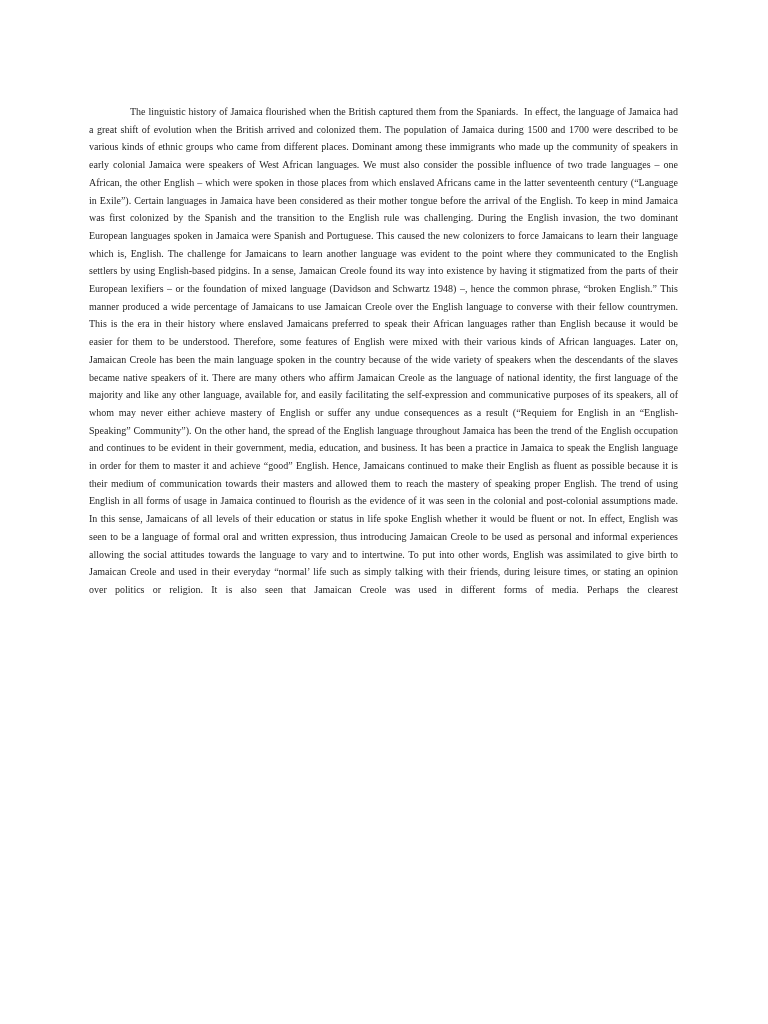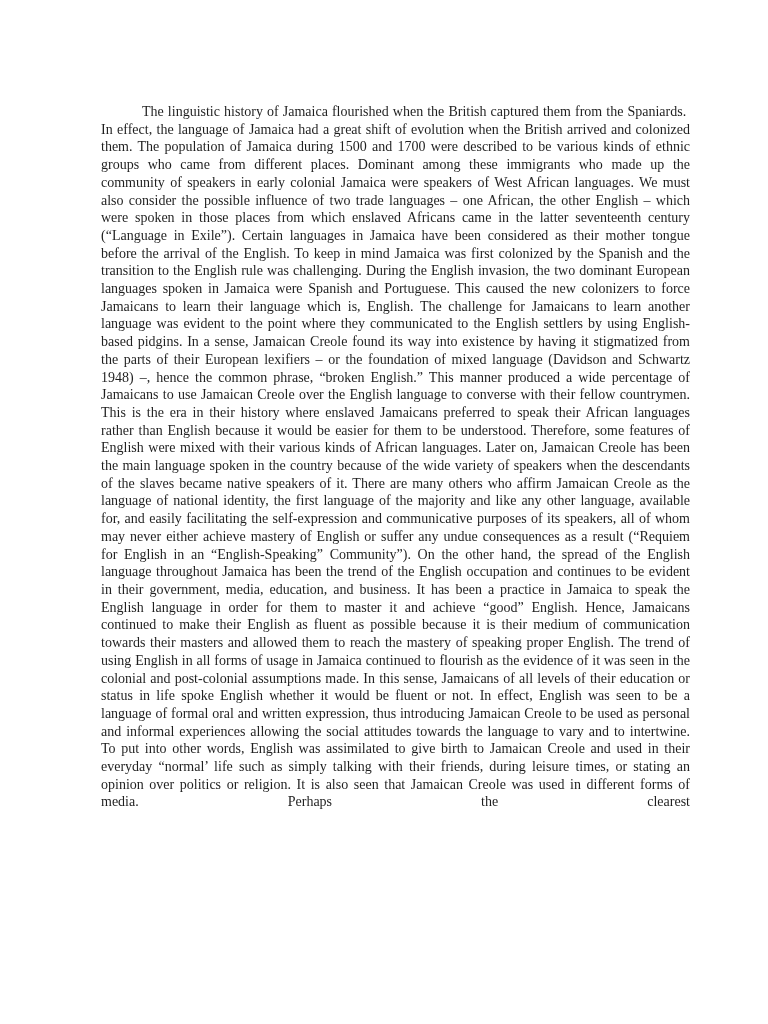--- a/index.html
+++ b/index.html
@@ -13,26 +13,26 @@
   }
   .doc-page {
     position: relative;
     width: 768px;
     height: 1024px;
     background: var(--page-bg, #ffffff);
     overflow: hidden;
   }
   .essay {
     position: absolute;
-    left: 101px;
+    left: 89px;
     top: 103px;
     width: 589px;
     margin: 0;
     font-family: "Liberation Serif", "DejaVu Serif", serif;
-    font-size: 14px;
+    font-size: 10px;
     line-height: 17.7px;
     color: var(--text-color, #1f1f1f);
     text-align: justify;
     text-align-last: justify;
     text-indent: 41px;
     word-spacing: 0.3px;
   }
 </style>
 </head>
 <body>

